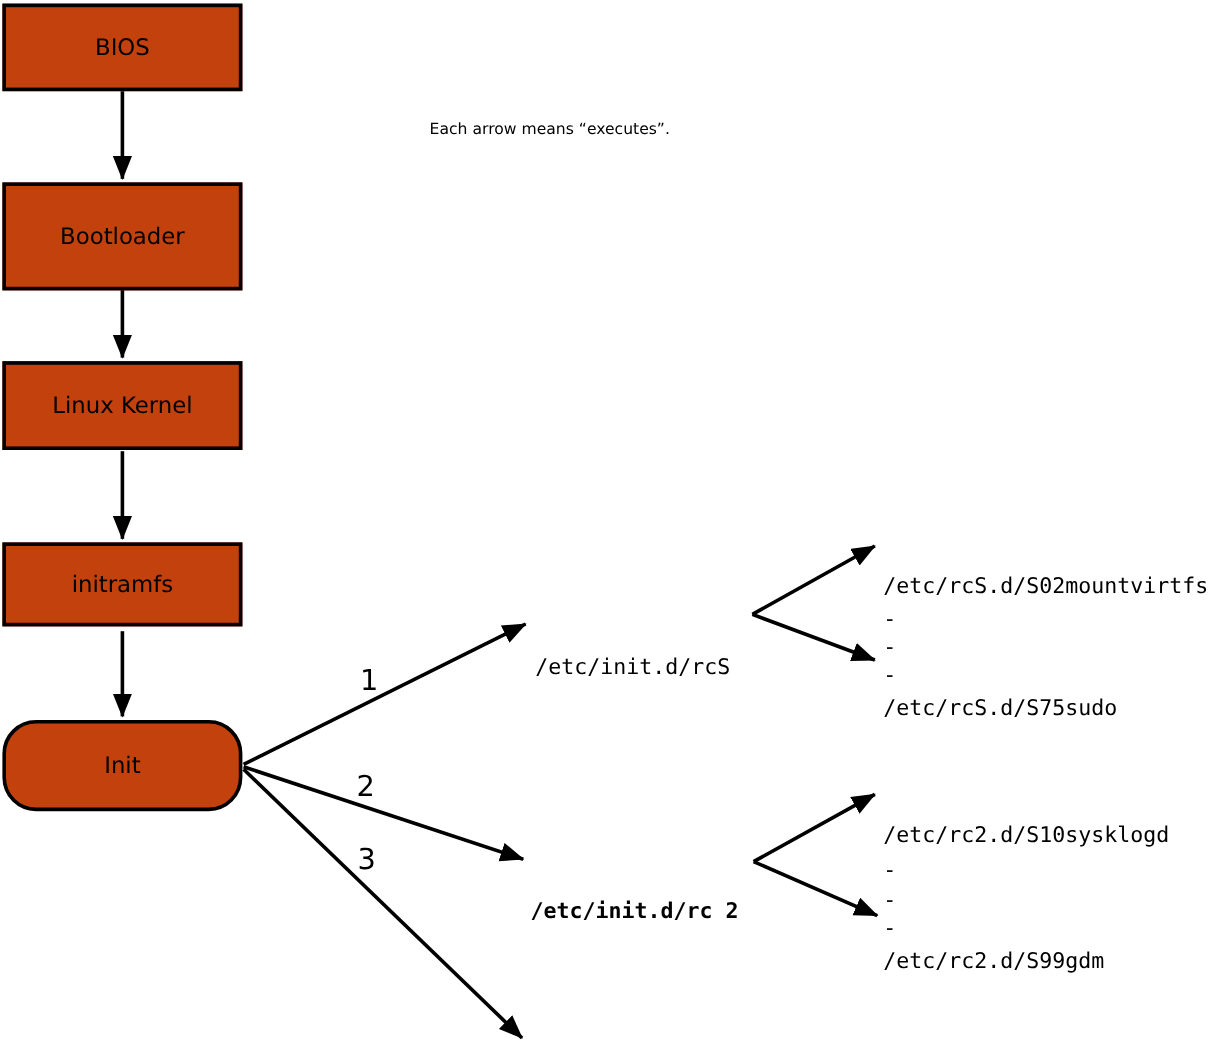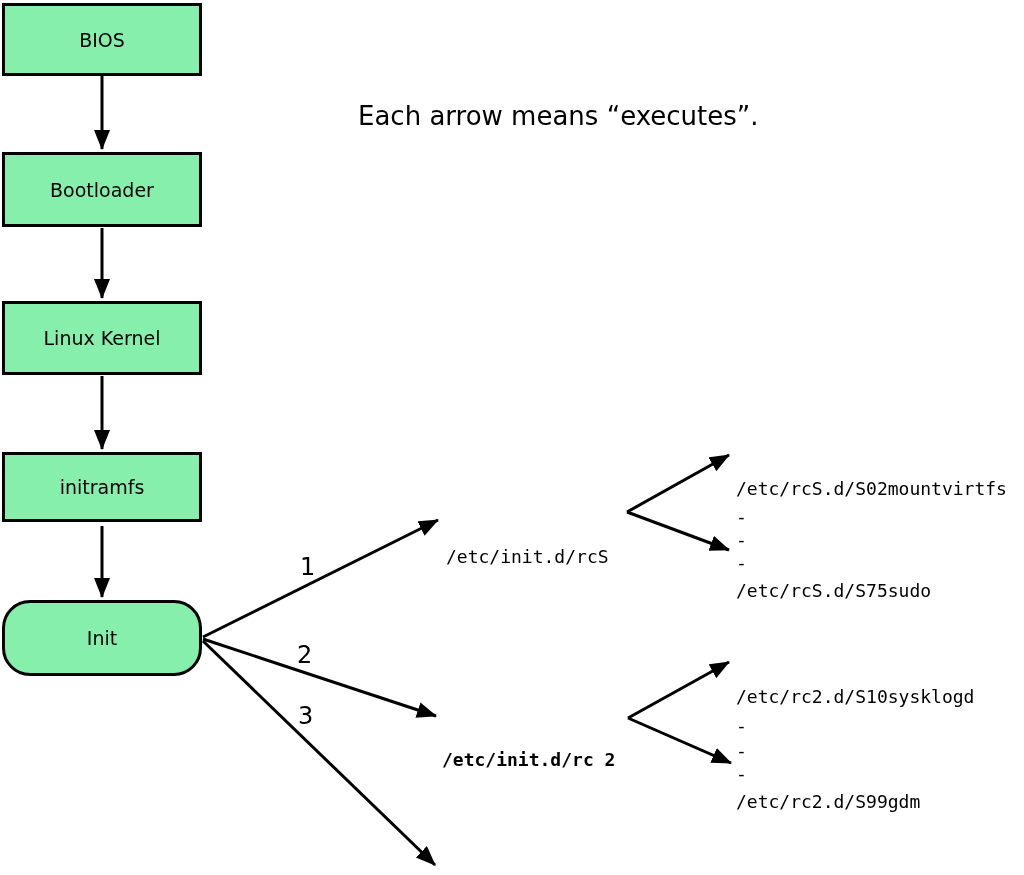--- a/index.html
+++ b/index.html
@@ -15,32 +15,32 @@
   .connector-layer {
     position: absolute;
     left: 0; top: 0;
     width: 1024px; height: 875px;
   }
   .node-box {
     position: absolute;
     left: 2px;
     width: 200px;
     box-sizing: border-box;
-    background: #86efac;
+    background: #c2410c;
     border: 3px solid #000000;
     display: flex;
     align-items: center;
     justify-content: center;
     font-size: 19px;
   }
   .caption {
     position: absolute;
     left: 358px;
     top: 101px;
-    font-size: 26px;
+    font-size: 13px;
     line-height: 1.2;
     white-space: pre;
   }
   .branch-num {
     position: absolute;
     font-size: 24px;
     line-height: 1;
     white-space: pre;
   }
   .mono {
@@ -77,21 +77,21 @@
     <line x1="627" y1="512" x2="729" y2="455" marker-end="url(#arrowhead)"></line>
     <line x1="627" y1="512" x2="729" y2="550" marker-end="url(#arrowhead)"></line>
 
     <line x1="628" y1="718" x2="729" y2="662" marker-end="url(#arrowhead)"></line>
     <line x1="628" y1="718" x2="731" y2="763" marker-end="url(#arrowhead)"></line>
   </svg>
 
   <div class="node-box" style="top:3px;   height:73px;">
     <span>BIOS</span>
   </div>
-  <div class="node-box" style="top:152px; height:75px;">
+  <div class="node-box" style="top:152px; height:90px;">
     <span>Bootloader</span>
   </div>
   <div class="node-box" style="top:301px; height:74px;">
     <span>Linux Kernel</span>
   </div>
   <div class="node-box" style="top:452px; height:70px;">
     <span>initramfs</span>
   </div>
   <div class="node-box" style="top:600px; height:76px;border-radius:28px;">
     <span>Init</span>

